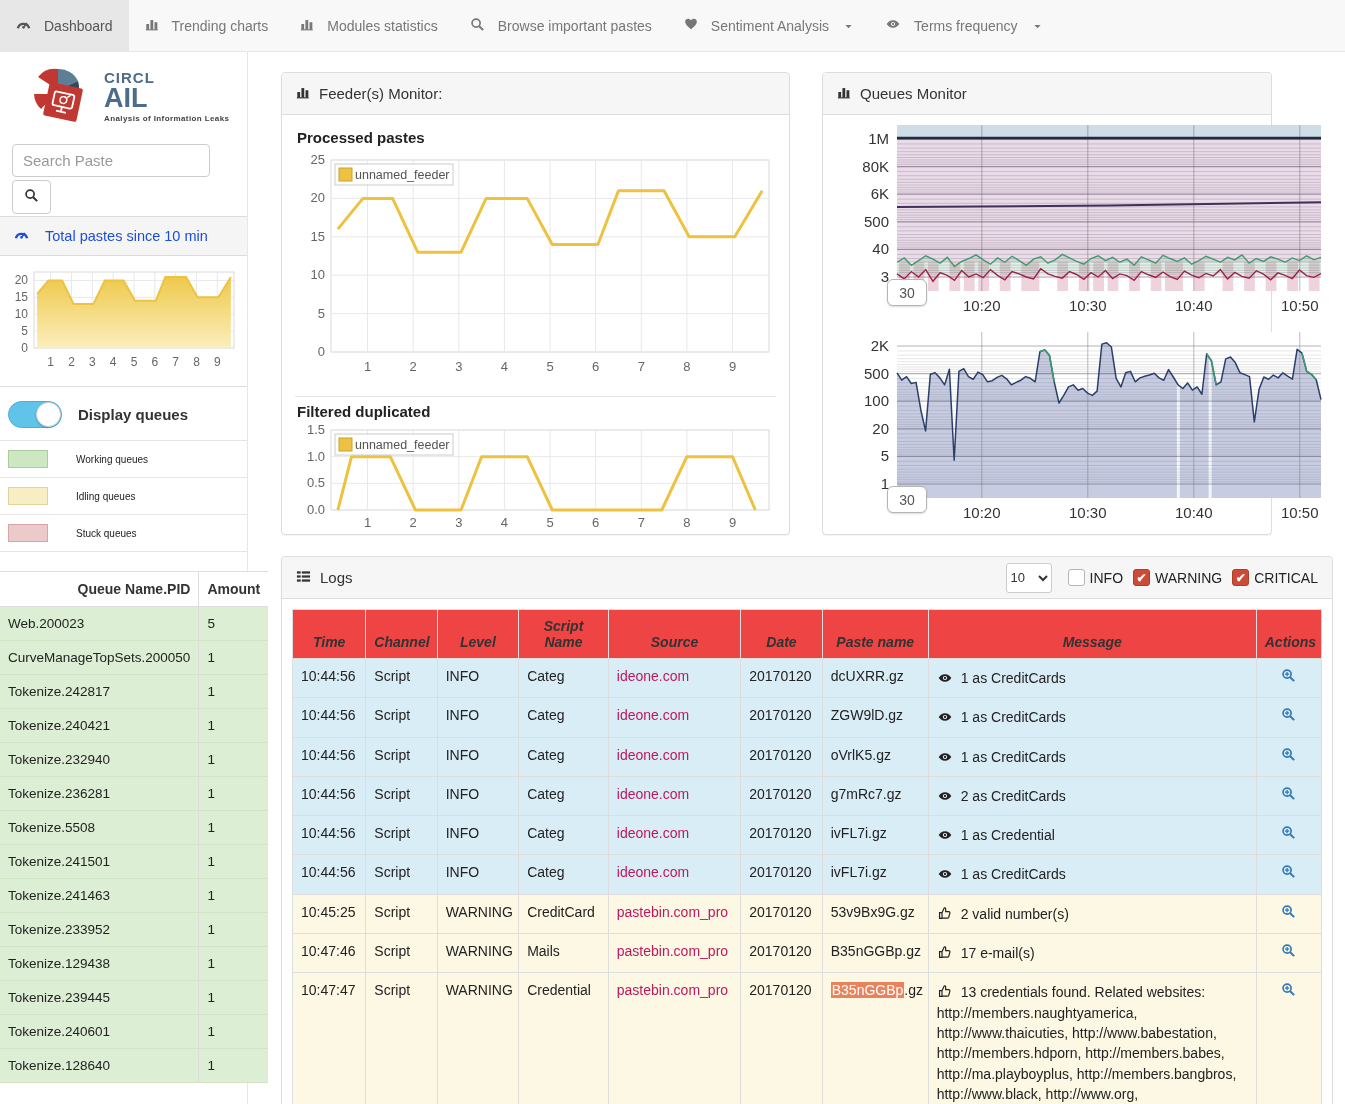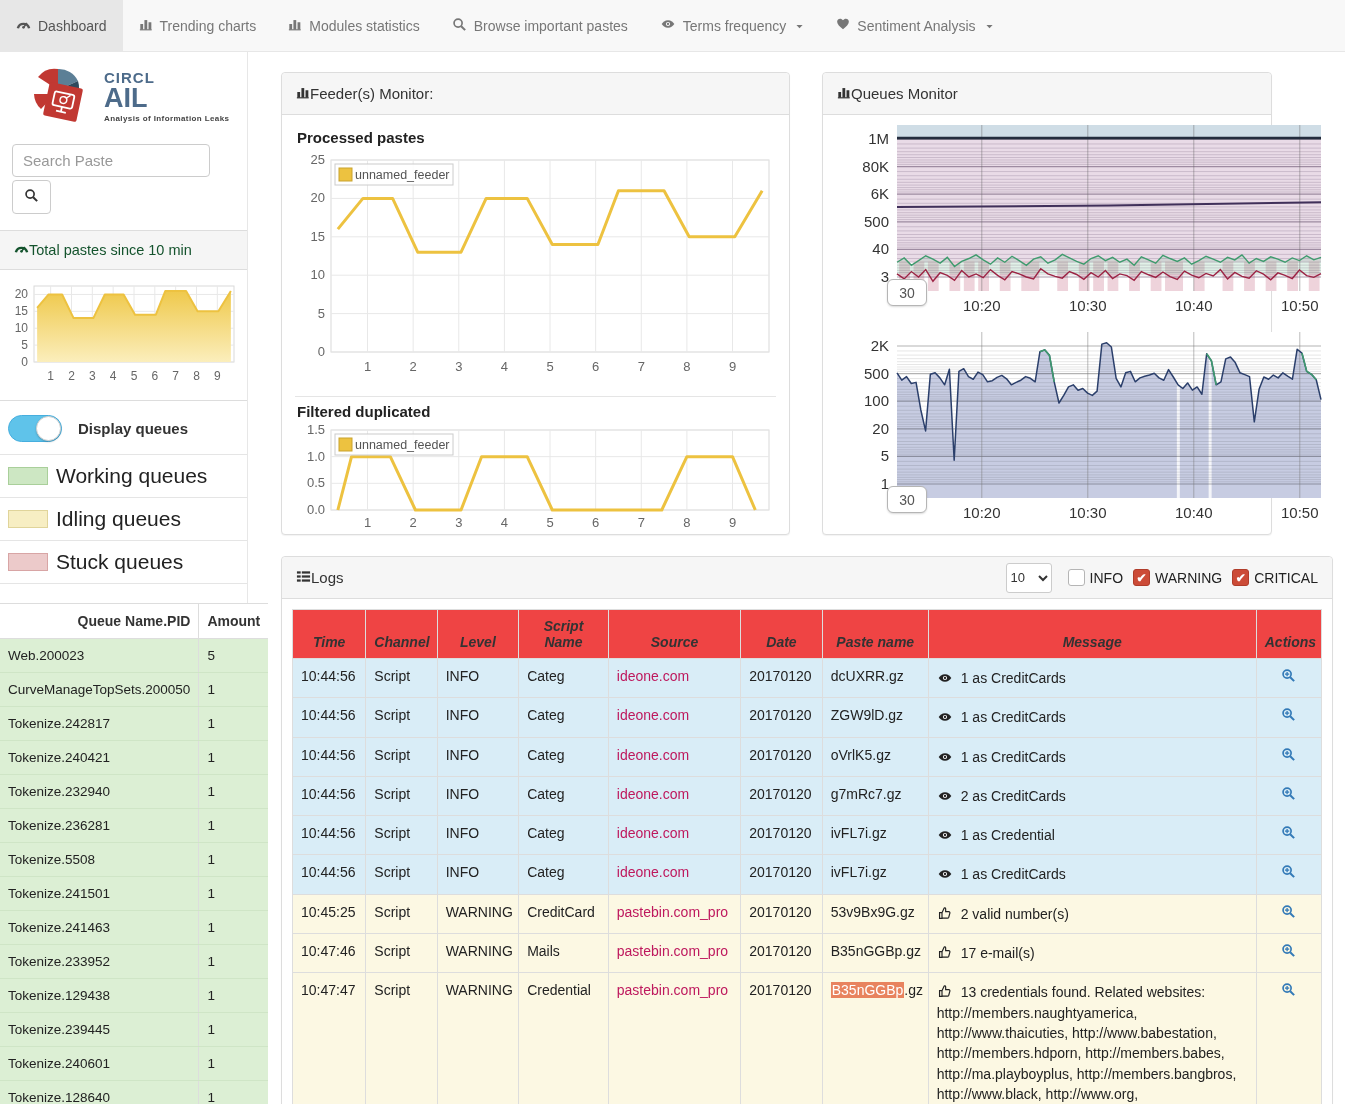--- a/index.html
+++ b/index.html
@@ -3,65 +3,65 @@
 <meta charset="utf-8">
 <style>
   * { margin:0; padding:0; box-sizing:border-box; }
   html,body { background:#fff; }
   body { font-family:"Liberation Sans", sans-serif; color:#333; }
   #app { position:relative; width:1345px; height:1104px; overflow:hidden; background:#fff; }
 
   
   .navbar { position:absolute; top:0; left:0; right:0; height:52px; background:#f8f8f8;
             border-bottom:1px solid #e7e7e7; display:flex; z-index:5; }
-  .nav-item { display:flex; align-items:center; gap:7px; padding:0 16px; font-size:14px;
+  .nav-item { display:flex; align-items:center; gap:13px; padding:0 16px; font-size:14px;
               color:#777; cursor:pointer; height:100%; }
   .nav-item.active { background:#e7e7e7; color:#555; }
   .nav-item svg { flex:0 0 auto; }
   .nav-caret { margin-left:2px; }
 
   
   .sidebar { position:absolute; top:52px; left:0; width:248px; bottom:0; background:#fff;
              border-right:1px solid #e7e7e7; }
   .logo { display:flex; align-items:center; padding:12px 8px 8px 22px; gap:8px; }
   .logo-text .l1 { font-size:15px; font-weight:bold; color:#4d6b8a; letter-spacing:1px; }
   .logo-text .l2 { font-size:27px; font-weight:bold; color:#4d6b8a; line-height:0.9; }
   .logo-text .l3 { font-size:8px; color:#444; font-weight:bold; letter-spacing:0.4px; margin-top:3px; }
   .search-wrap { padding:8px 12px 0 12px; }
   .search-input { width:198px; height:33px; border:1px solid #ccc; border-radius:4px;
                   padding:0 10px; font-size:15px; color:#404040; font-family:inherit; }
   .search-input::placeholder { color:#999; }
   .search-btn { margin-top:3px; width:39px; height:34px; background:#fff; border:1px solid #ccc;
                 border-radius:4px; display:flex; align-items:center; justify-content:center; cursor:pointer; }
-  .mini-panel-head { margin-top:16px; background:#f5f5f5; border-top:1px solid #ddd; border-bottom:1px solid #ddd;
-                     padding:10px 14px; font-size:14.5px; color:#14532d; display:flex; align-items:center; gap:0; }
+  .mini-panel-head { margin-top:2px; background:#f5f5f5; border-top:1px solid #ddd; border-bottom:1px solid #ddd;
+                     padding:10px 14px; font-size:14.5px; color:#1d4ed8; display:flex; align-items:center; gap:16px; }
   .mini-chart { padding:6px 4px 4px 4px; border-bottom:1px solid #ddd; }
   .toggle-row { display:flex; align-items:center; padding:14px 12px 12px 8px; }
   .toggle { width:54px; height:27px; background:#5fc3ea; border:1px solid #46aede; border-radius:15px;
             position:relative; cursor:pointer; flex:0 0 auto; }
   .toggle .knob { position:absolute; right:0px; top:0px; width:25px; height:25px; border-radius:50%;
                   background:#fff; border:1px solid #d0d0d0; box-shadow:0 1px 2px rgba(0,0,0,.2); }
   .toggle-label { font-size:15px; font-weight:bold; margin-left:16px; }
   .legend-row { display:flex; align-items:center; padding:9px 12px 9px 8px; border-top:1px solid #e5e5e5; }
   .legend-row:last-of-type { border-bottom:1px solid #e5e5e5; }
   .legend-swatch { width:40px; height:18px; border:1px solid; flex:0 0 auto; }
-  .legend-label { font-size:21px; margin-left:8px; color:#222; }
+  .legend-label { font-size:10px; margin-left:28px; color:#222; }
   .queue-table { width:100%; border-collapse:collapse; margin-top:19px; font-size:13.5px; }
   .queue-table th { text-align:right; font-weight:bold; padding:9px 8px 9px 8px; border-top:1px solid #ddd;
                     border-bottom:1px solid #ddd; background:#fff; font-size:14px; }
   .queue-table th + th, .queue-table td + td { border-left:1px solid #ddd; }
   .queue-table td { padding:9px 8px; background:#dcefd4; border-bottom:1px solid #cfe5c6; color:#222; }
   .queue-table col.c1 { width:190px; }
 
   
   .panel { position:absolute; background:#fff; border:1px solid #ddd; border-radius:4px;
            box-shadow:0 1px 1px rgba(0,0,0,.05); }
   .panel-heading { height:42px; background:#f6f6f6; border-bottom:1px solid #ddd;
                    border-radius:4px 4px 0 0; display:flex; align-items:center; padding:0 14px;
-                   font-size:15px; color:#333; }
+                   font-size:15px; color:#333; gap:9px; }
   .panel-heading .spacer { flex:1; }
   #feeder-panel { left:281px; top:72px; width:509px; height:463px; }
   #queues-panel { left:822px; top:72px; width:450px; height:463px; }
   #logs-panel   { left:281px; top:556px; width:1052px; height:600px; }
 
   .feeder-body { padding:8px 13px 6px 13px; }
   .chart-title { font-size:15px; font-weight:bold; color:#222; margin:6px 0 4px 2px; }
   .feeder-sep { border:0; border-top:1px solid #e5e5e5; margin:10px 0 2px 0; }
 
   .queues-body { padding:6px 6px 2px 6px; }
@@ -128,35 +128,35 @@
   </div>
         <div class="nav-item">
     <span><svg width="15" height="15" viewBox="0 0 16 16">
               <circle cx="6.5" cy="6.5" r="4.3" fill="none" stroke="currentColor" stroke-width="1.8"></circle>
               <line x1="9.8" y1="9.8" x2="14" y2="14" stroke="currentColor" stroke-width="2.2"></line>
             </svg></span>
     <span>Browse important pastes</span>
 
   </div>
         <div class="nav-item">
+    <span><svg width="14" height="14" viewBox="0 0 16 16">
+              <path d="M8 14C4.2 10.8 1.3 8.2 1.3 5.4 1.3 3.4 2.9 2 4.7 2 6 2 7.2 2.7 8 3.8 8.8 2.7 10 2 11.3 2c1.8 0 3.4 1.4 3.4 3.4 0 2.8-2.9 5.4-6.7 8.6z" fill="currentColor"></path>
+            </svg></span>
+    <span>Sentiment Analysis</span>
+    <span class="nav-caret"><svg width="9" height="9" viewBox="0 0 16 16">
+              <path d="M2.5 5.5 8 11l5.5-5.5z" fill="currentColor"></path>
+            </svg></span>
+  </div>
+        <div class="nav-item">
     <span><svg width="16" height="14" viewBox="0 0 16 16">
               <path d="M8 3.6C4.6 3.6 1.9 6 .8 8c1.1 2 3.8 4.4 7.2 4.4S14.1 10 15.2 8C14.1 6 11.4 3.6 8 3.6z" fill="currentColor"></path>
               <circle cx="8" cy="8" r="2.4" fill="#fff"></circle>
               <circle cx="8" cy="8" r="1.3" fill="currentColor"></circle>
             </svg></span>
     <span>Terms frequency</span>
-    <span class="nav-caret"><svg width="9" height="9" viewBox="0 0 16 16">
-              <path d="M2.5 5.5 8 11l5.5-5.5z" fill="currentColor"></path>
-            </svg></span>
-  </div>
-        <div class="nav-item">
-    <span><svg width="14" height="14" viewBox="0 0 16 16">
-              <path d="M8 14C4.2 10.8 1.3 8.2 1.3 5.4 1.3 3.4 2.9 2 4.7 2 6 2 7.2 2.7 8 3.8 8.8 2.7 10 2 11.3 2c1.8 0 3.4 1.4 3.4 3.4 0 2.8-2.9 5.4-6.7 8.6z" fill="currentColor"></path>
-            </svg></span>
-    <span>Sentiment Analysis</span>
     <span class="nav-caret"><svg width="9" height="9" viewBox="0 0 16 16">
               <path d="M2.5 5.5 8 11l5.5-5.5z" fill="currentColor"></path>
             </svg></span>
   </div>
       </div>
   </div>
 
   <div class="sidebar">
     <div class="logo">
       <svg width="74" height="64" viewBox="0 0 74 64">

